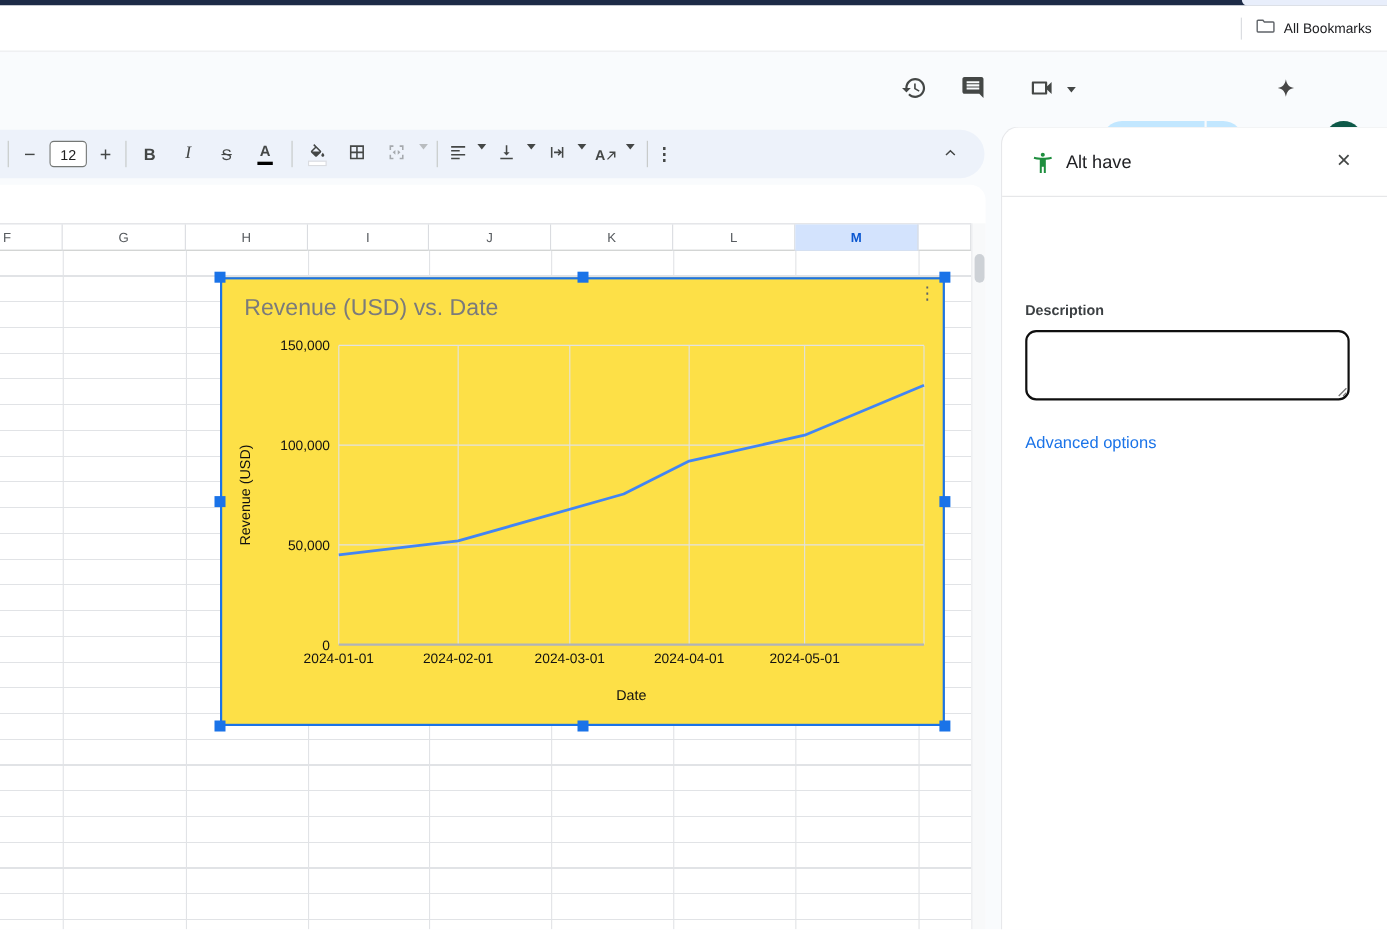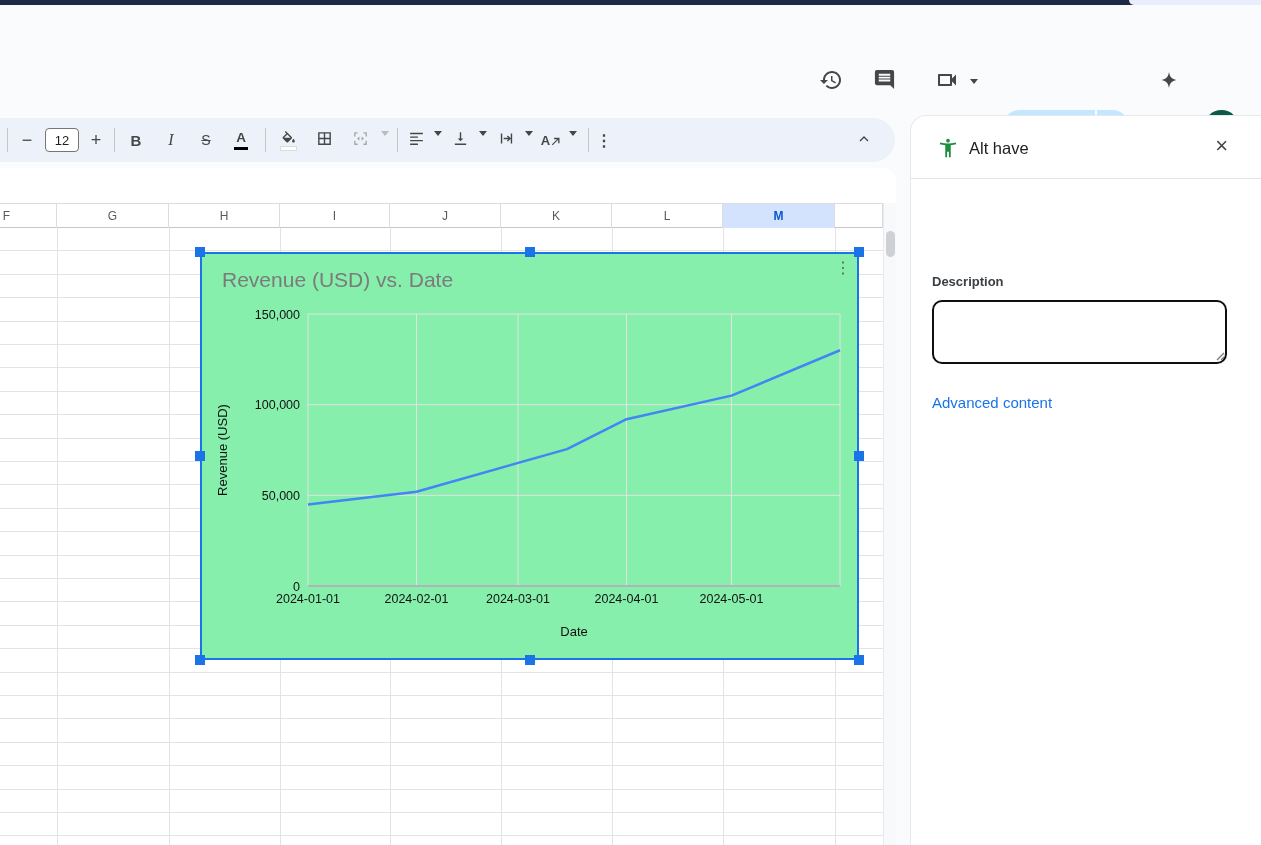--- a/index.html
+++ b/index.html
@@ -69,21 +69,21 @@
   .col-h.sel{ background:#d3e3fd; color:#0b57d0; font-weight:700; }
   .grid-hlines{ position:absolute; left:0; top:60px; width:883px; height:617px;
       background:repeating-linear-gradient(to bottom, transparent 0 22.4px, #e1e3e6 22.4px 23.4px); }
   .grid-vline{ position:absolute; top:60px; height:617px; width:1px; background:#e1e3e6; }
   .scrollbar{ position:absolute; left:883px; top:35px; width:13px; height:642px; background:#f8f9fa;
               border-left:1px solid #e8eaed; }
   .scroll-thumb{ position:absolute; left:2px; top:28px; width:9px; height:26px; background:#cdd1d6;
                  border-radius:5px; cursor:pointer; }
 
   
-  .chart-card{ position:absolute; left:200px; top:252px; width:659px; height:408px; background:#86efac;
+  .chart-card{ position:absolute; left:200px; top:252px; width:659px; height:408px; background:#fde047;
                border:2px solid #1a73e8; cursor:move; }
   .handle{ position:absolute; width:10px; height:10px; background:#1a73e8; cursor:pointer; }
   .chart-title{ position:absolute; left:20px; top:14px; font-size:21px; color:#7b7b7b; white-space:nowrap; }
   .chart-kebab{ position:absolute; right:6px; top:4px; font-size:16px; color:#5f6368; background:none;
                 border:none; cursor:pointer; line-height:20px; }
   #chart-svg{ position:absolute; left:0; top:0; }
 
   
   .side-panel{ position:absolute; left:910px; top:115px; width:352px; height:731px; background:#fff;
                border:1px solid #e7e8eb; border-right:none; border-bottom:none;
@@ -103,20 +103,31 @@
   .adv-link{ position:absolute; left:21px; top:278px; font-size:15px; color:#1a73e8; background:none;
              border:none; cursor:pointer; padding:0; }
 </style>
 </head>
 <body>
 
 <div class="screen">
 
   <div class="top-strip"></div>
   <div class="top-strip-corner"></div>
+  <div class="bookmarks-bar">
+    <div class="bm-right">
+      <div class="bm-sep"></div>
+      <span>
+        <svg width="17" height="15" viewBox="0 0 20 17">
+            <path d="M2 2.5h5.2l1.6 2H18a1 1 0 0 1 1 1V14a1 1 0 0 1-1 1H2a1 1 0 0 1-1-1V3.5a1 1 0 0 1 1-1z" fill="none" stroke="#5f6368" stroke-width="1.6"></path>
+          </svg>
+      </span>
+      <span class="bm-label">All Bookmarks</span>
+    </div>
+  </div>
 
   <div class="app-header">
     <button class="icon-btn" style="left:811px; top:13px;">
       <span>
         <svg width="24" height="24" viewBox="0 0 24 24" fill="#444746">
             <path d="M13 3c-4.97 0-9 4.03-9 9H1l3.89 3.89.07.14L9 12H6c0-3.87 3.13-7 7-7s7 3.13 7 7-3.13 7-7 7c-1.93 0-3.68-.79-4.94-2.06l-1.42 1.42C8.27 19.99 10.51 21 13 21c4.97 0 9-4.03 9-9s-4.03-9-9-9zm-1 5v5l4.25 2.52.77-1.28-3.52-2.09V8z"></path>
           </svg>
       </span>
     </button>
     <button class="icon-btn" style="left:864px; top:13px;">
@@ -322,16 +333,16 @@
         </svg>
     </span>
     <div class="panel-title">Alt have</div>
     <button class="panel-close">×</button>
     <div class="panel-divider"></div>
     <div class="desc-label">Description</div>
     <textarea class="desc-box" placeholder="" style=""></textarea>
     <svg class="desc-resize" viewBox="0 0 9 9">
       <path d="M8 1 1 8 M8 5 5 8" stroke="#777" stroke-width="1.2" fill="none"></path>
     </svg>
-    <button class="adv-link">Advanced content</button>
+    <button class="adv-link">Advanced options</button>
   </div>
 
 </div>
 
 </body></html>

